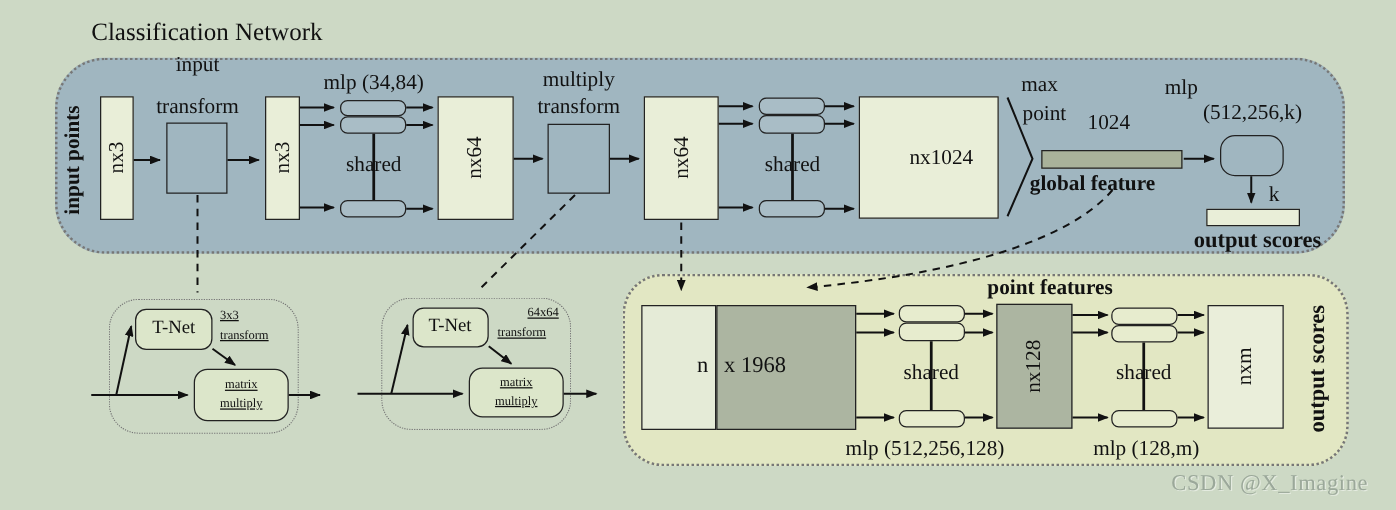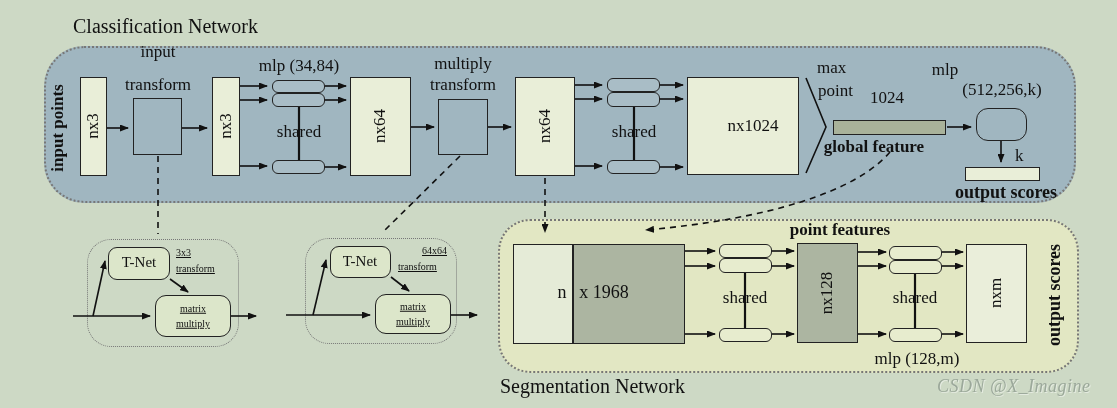--- a/index.html
+++ b/index.html
@@ -20,21 +20,21 @@
   #overlay { position:absolute; left:0; top:0; z-index:5; pointer-events:none; }
   #clf-container {
     left:44px; top:46px; width:1032px; height:157px;
     background:var(--clf); border:2px dotted var(--dots); border-radius:40px;
   }
   #seg-container {
     left:498px; top:219px; width:581px; height:154px;
     background:var(--seg); border:2px dotted var(--dots); border-radius:32px;
   }
   .tnet-group { border:1.5px dotted var(--dots); border-radius:24px; background:transparent; }
-  .watermark { color:var(--wm); opacity:0.85; text-shadow:1px 1px 0 rgba(255,255,255,0.55); letter-spacing:0.5px;font-style:italic; }
+  .watermark { color:var(--wm); opacity:0.85; text-shadow:1px 1px 0 rgba(255,255,255,0.55); letter-spacing:0.5px; }
 </style>
 </head>
 <body>
 
 <div id="canvas">
 
   <div id="clf-container" class="container"></div>
   <div id="seg-container" class="container"></div>
   <div class="container tnet-group" style="left:87px; top:239px; width:152px; height:108px;"></div>
   <div class="container tnet-group" style="left:305px; top:238px; width:152px; height:106px;"></div>
@@ -186,18 +186,18 @@
   <div class="lbl clbl f13" style="left:413px; top:322px;">multiply</div>
 
   <div class="lbl clbl bold f17" style="left:840px; top:230px;">point features</div>
   <div class="lbl clbl f18" style="left:562px; top:292px;">n</div>
   <div class="lbl clbl f18" style="left:604px; top:292px;">x 1968</div>
   <div class="lbl clbl f17" style="left:745px; top:298px;">shared</div>
   <div class="lbl vlbl f17" style="left:827px; top:293px;">nx128</div>
   <div class="lbl clbl f17" style="left:915px; top:298px;">shared</div>
   <div class="lbl vlbl f17" style="left:996px; top:293px;">nxm</div>
   <div class="lbl vlbl bold f18" style="left:1054px; top:295px;">output scores</div>
+  <div class="lbl clbl f17" style="left:740px; top:359px;">mlp (512,256,128)</div>
   <div class="lbl clbl f17" style="left:917px; top:359px;">mlp (128,m)</div>
-  <div class="lbl italic f20" style="left:500px; top:376px;">Segmentation Network</div>
 
   <div class="lbl watermark f18" style="left:937px; top:377px;">CSDN @X_Imagine</div>
 
 </div>
 
 </body></html>

